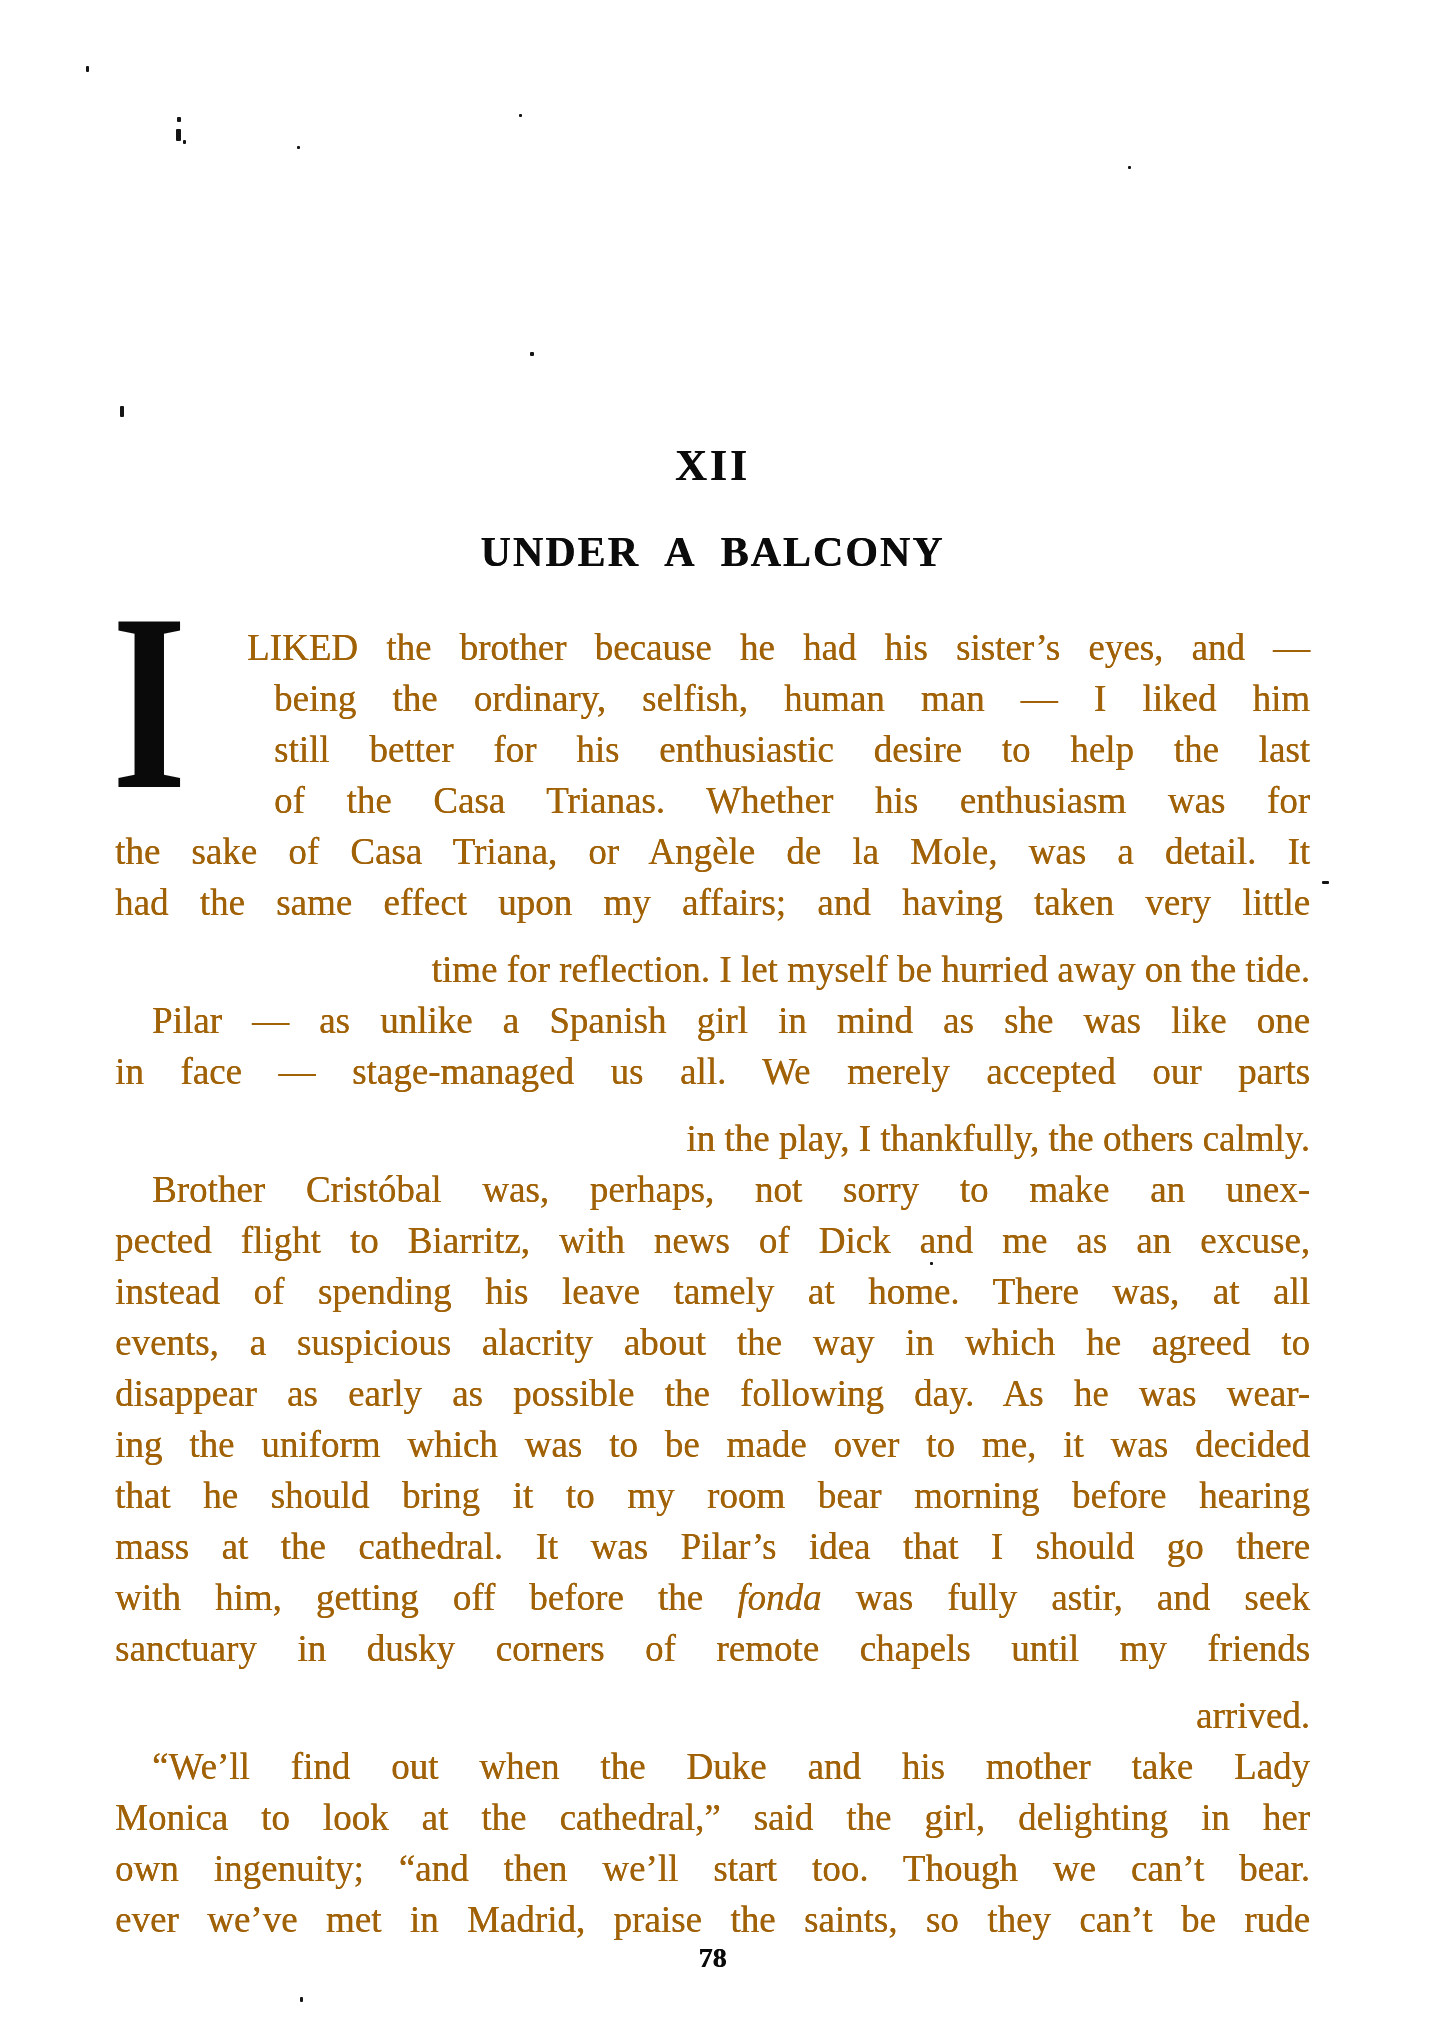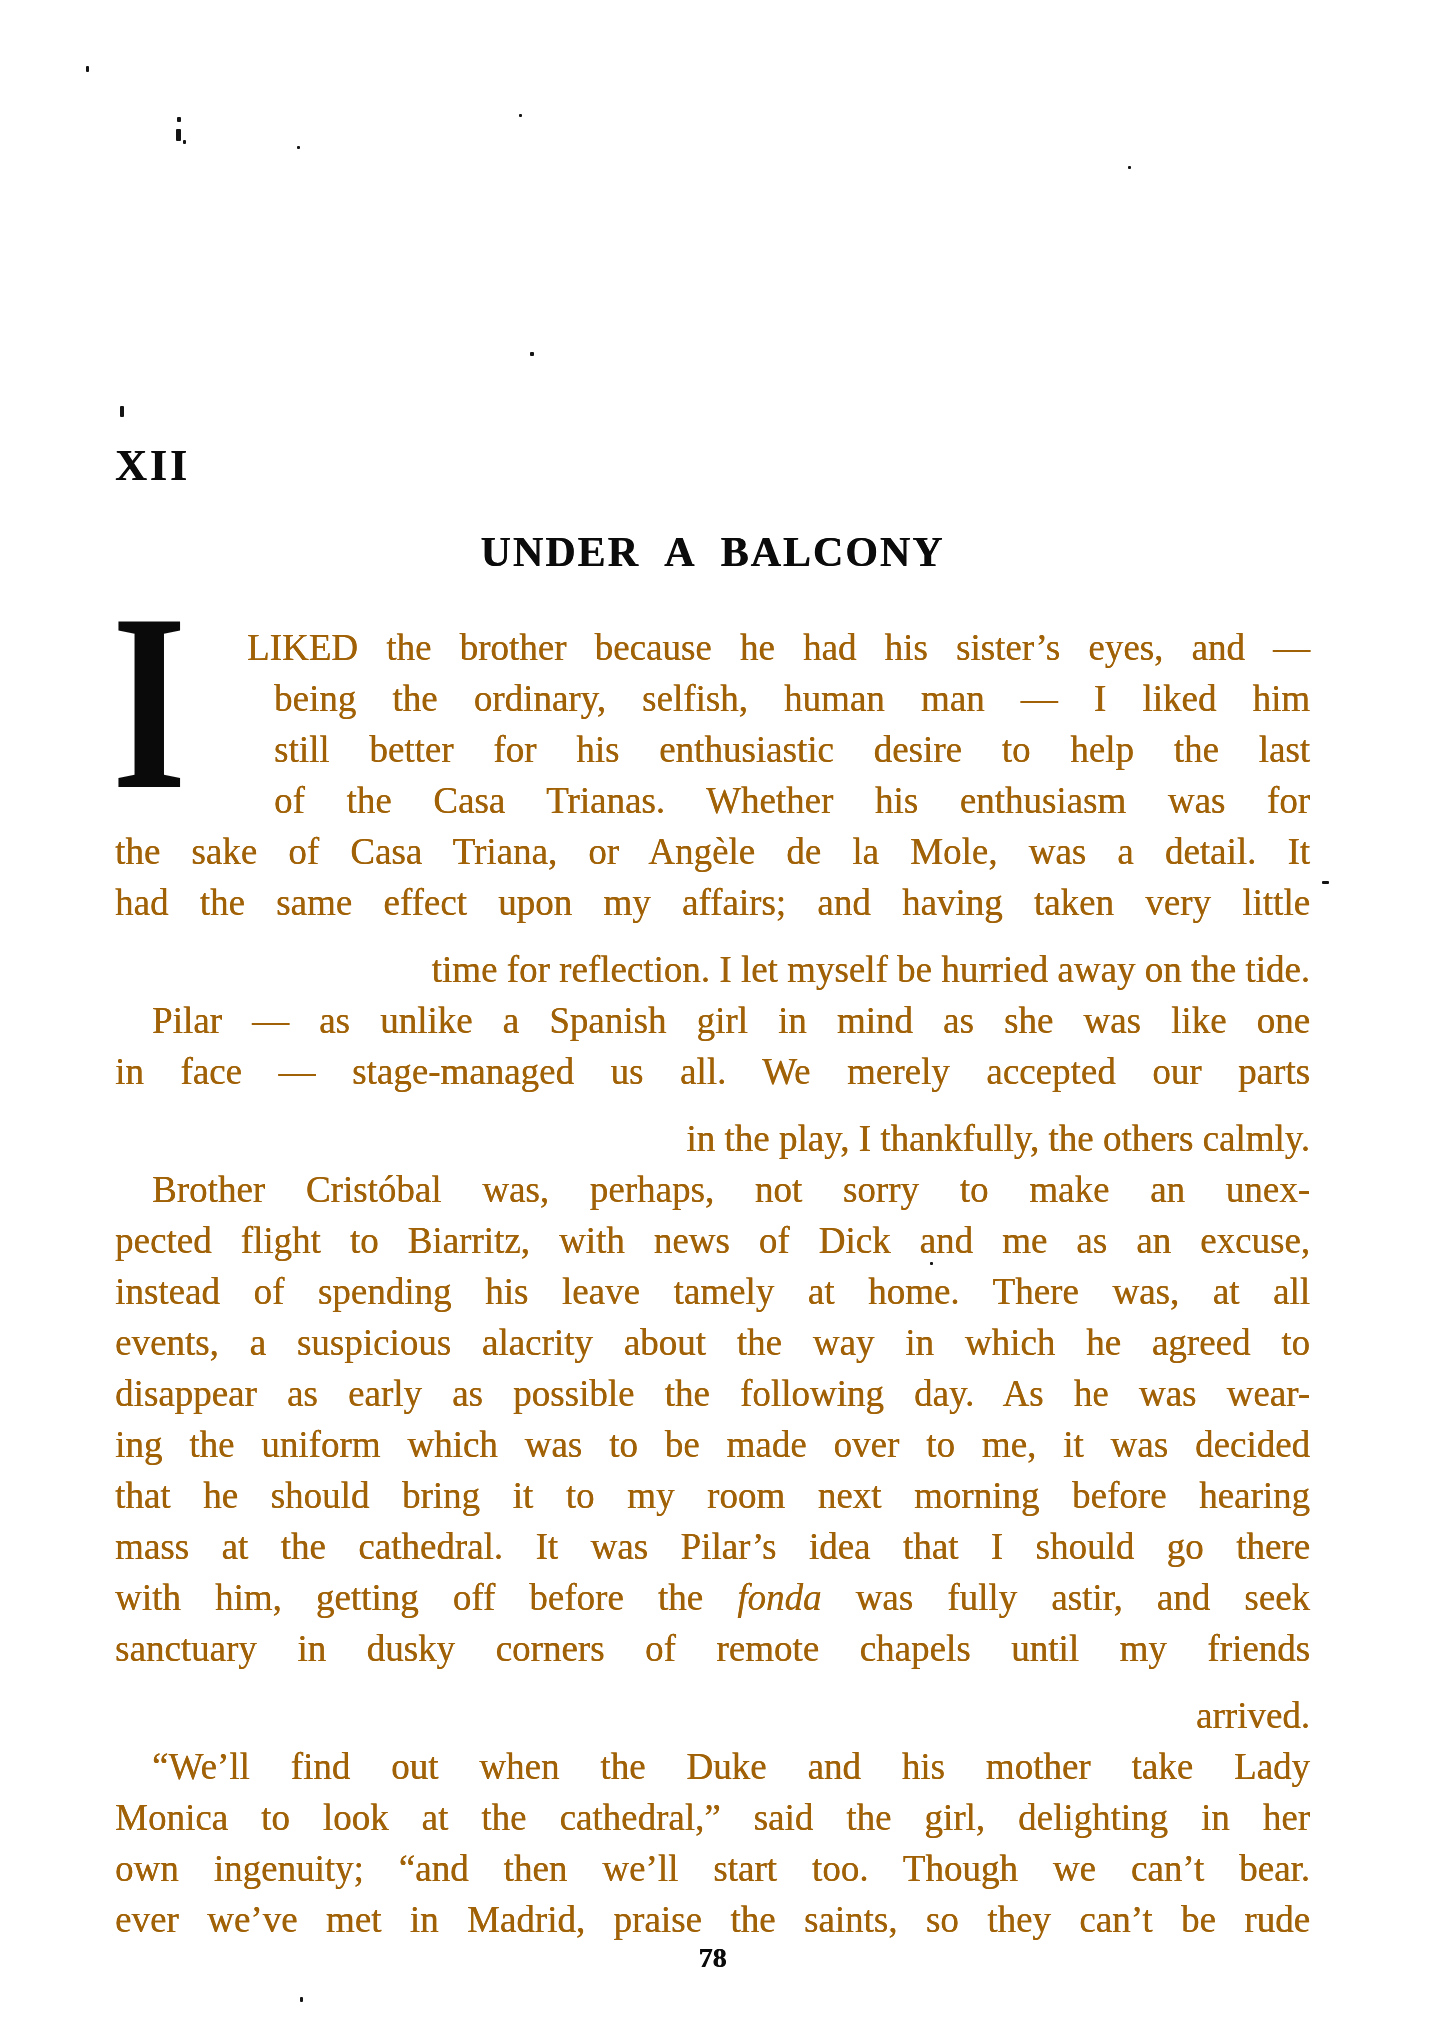--- a/index.html
+++ b/index.html
@@ -11,21 +11,21 @@
     overflow: hidden;
   }
   .page {
     position: absolute; left: 0; top: 0;
     width: 1443px; height: 2043px;
     background: #ffffff;
     color: #0b0b0b;
   }
   .chapter-number {
     position: absolute; top: 440px; left: 115px; width: 1195px;
-    text-align: left;
+    text-align: center;
     font-size: 44px; font-weight: bold; letter-spacing: 3px;
     text-shadow: 0.4px 0 currentColor;
   }
   .chapter-title {
     position: absolute; top: 528px; left: 115px; width: 1195px;
     text-align: center;
     font-size: 42px; font-weight: bold;
     letter-spacing: 2px; word-spacing: 14px;
     text-shadow: 0.4px 0 currentColor;
   }
@@ -77,21 +77,21 @@
       <div class="line left">time for reflection. I let myself be hurried away on the tide.</div>
       <div class="line justified ind-paragraph">Pilar — as unlike a Spanish girl in mind as she was like one</div>
       <div class="line justified">in face — stage-managed us all. We merely accepted our parts</div>
       <div class="line left">in the play, I thankfully, the others calmly.</div>
       <div class="line justified ind-paragraph">Brother Cristóbal was, perhaps, not sorry to make an unex-</div>
       <div class="line justified">pected flight to Biarritz, with news of Dick and me as an excuse,</div>
       <div class="line justified">instead of spending his leave tamely at home. There was, at all</div>
       <div class="line justified">events, a suspicious alacrity about the way in which he agreed to</div>
       <div class="line justified">disappear as early as possible the following day. As he was wear-</div>
       <div class="line justified">ing the uniform which was to be made over to me, it was decided</div>
-      <div class="line justified">that he should bring it to my room next morning before hearing</div>
+      <div class="line justified">that he should bring it to my room bear morning before hearing</div>
       <div class="line justified">mass at the cathedral. It was Pilar’s idea that I should go there</div>
       <div class="line justified"><span>with him, getting off before the </span><em>fonda</em><span> was fully astir, and seek</span></div>
       <div class="line justified">sanctuary in dusky corners of remote chapels until my friends</div>
       <div class="line left">arrived.</div>
       <div class="line justified ind-paragraph">“We’ll find out when the Duke and his mother take Lady</div>
       <div class="line justified">Monica to look at the cathedral,” said the girl, delighting in her</div>
       <div class="line justified">own ingenuity; “and then we’ll start too. Though we can’t bear.</div>
       <div class="line justified">ever we’ve met in Madrid, praise the saints, so they can’t be rude</div>
     </div>
   <div class="page-number">78</div>

